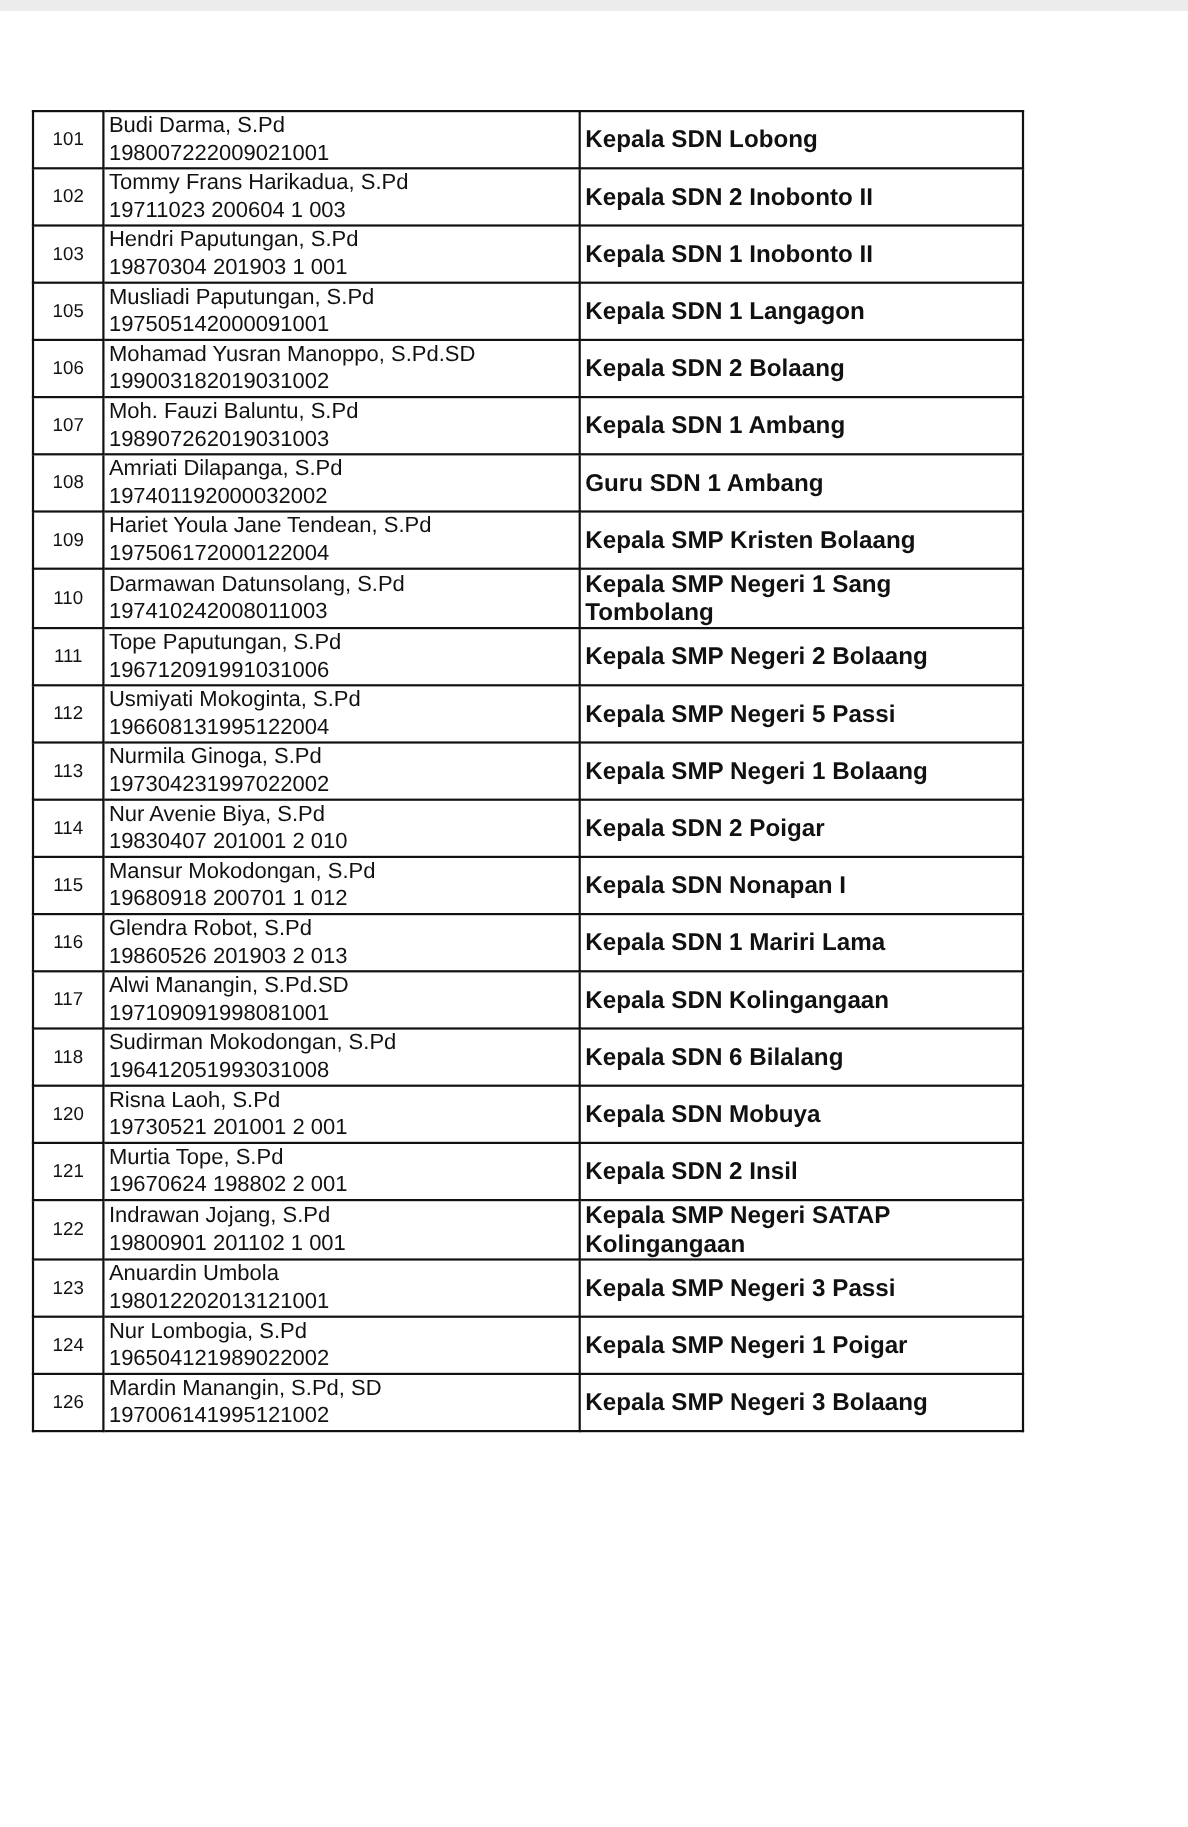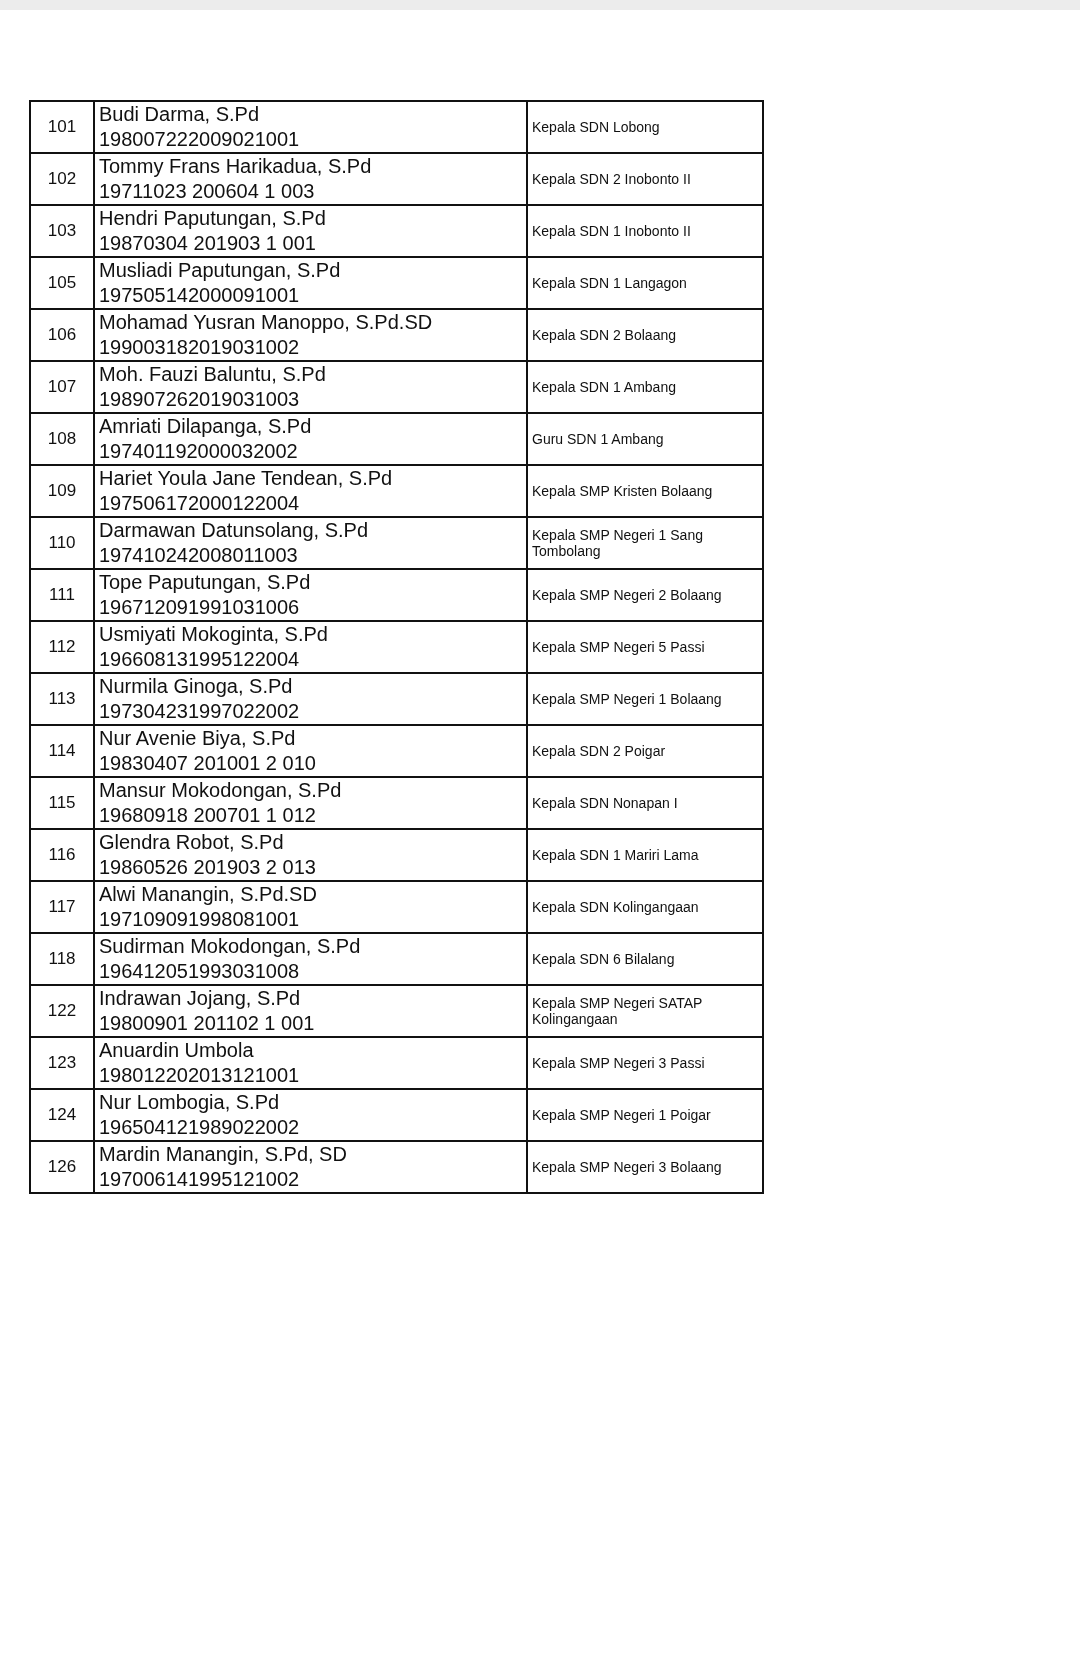--- a/index.html
+++ b/index.html
@@ -1,24 +1,24 @@
 <!DOCTYPE html>
 <html><head>
 <meta charset="utf-8">
 <style>
   html, body { margin: 0; padding: 0; background: #ffffff; }
   body { width: 1080px; height: 1661px; position: relative; overflow: hidden;
          font-family: "Liberation Sans", sans-serif; color: #111; }
   .top-bar { position: absolute; left: 0; top: 0; width: 1080px; height: 10px; background: #ececec; }
-  .doc-table { position: absolute; left: 29px; top: 100px; width: 735px;
+  .doc-table { position: absolute; left: 29px; top: 100px; width: 902px;
                border-collapse: collapse; table-layout: fixed; }
   .doc-table td { border: 2px solid #111; padding: 0; height: 49.6px; vertical-align: middle; }
   .col-no { width: 62px; text-align: center; font-size: 17px; }
   .col-name { width: 427px; padding-left: 4px !important; font-size: 20px; line-height: 25px; }
-  .col-pos { padding-left: 4px !important; font-size: 14px; }
+  .col-pos { padding-left: 4px !important; font-size: 22px; font-weight: bold; }
   .name-line, .nip-line { display: block; white-space: nowrap; }
 </style>
 </head>
 <body>
 
 <div class="top-bar"></div>
 
 <table class="doc-table">
   <tbody id="table-body">
       <tr>
@@ -151,20 +151,36 @@
       </tr>
       <tr>
         <td class="col-no">118</td>
         <td class="col-name">
           <span class="name-line">Sudirman Mokodongan, S.Pd</span>
           <span class="nip-line">196412051993031008</span>
         </td>
         <td class="col-pos">Kepala SDN 6 Bilalang</td>
       </tr>
       <tr>
+        <td class="col-no">120</td>
+        <td class="col-name">
+          <span class="name-line">Risna Laoh, S.Pd</span>
+          <span class="nip-line">19730521 201001 2 001</span>
+        </td>
+        <td class="col-pos">Kepala SDN Mobuya</td>
+      </tr>
+      <tr>
+        <td class="col-no">121</td>
+        <td class="col-name">
+          <span class="name-line">Murtia Tope, S.Pd</span>
+          <span class="nip-line">19670624 198802 2 001</span>
+        </td>
+        <td class="col-pos">Kepala SDN 2 Insil</td>
+      </tr>
+      <tr>
         <td class="col-no">122</td>
         <td class="col-name">
           <span class="name-line">Indrawan Jojang, S.Pd</span>
           <span class="nip-line">19800901 201102 1 001</span>
         </td>
         <td class="col-pos">Kepala SMP Negeri SATAP Kolingangaan</td>
       </tr>
       <tr>
         <td class="col-no">123</td>
         <td class="col-name">

